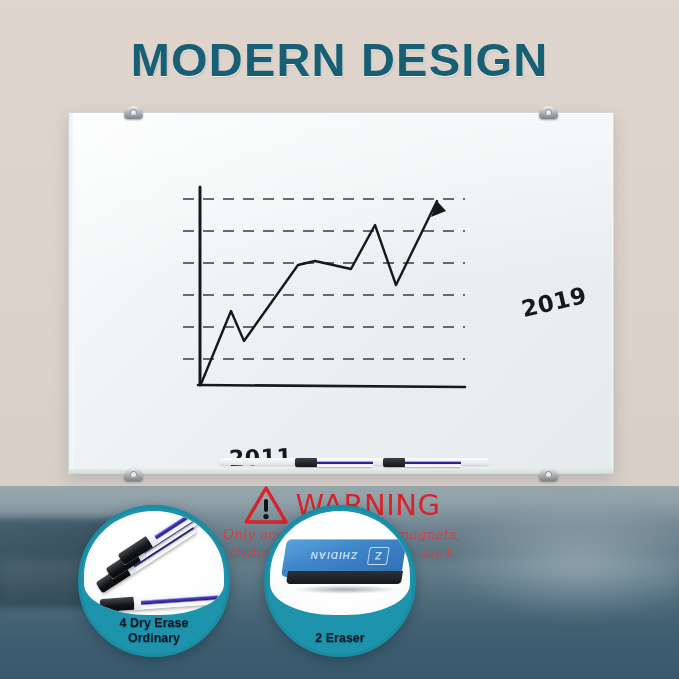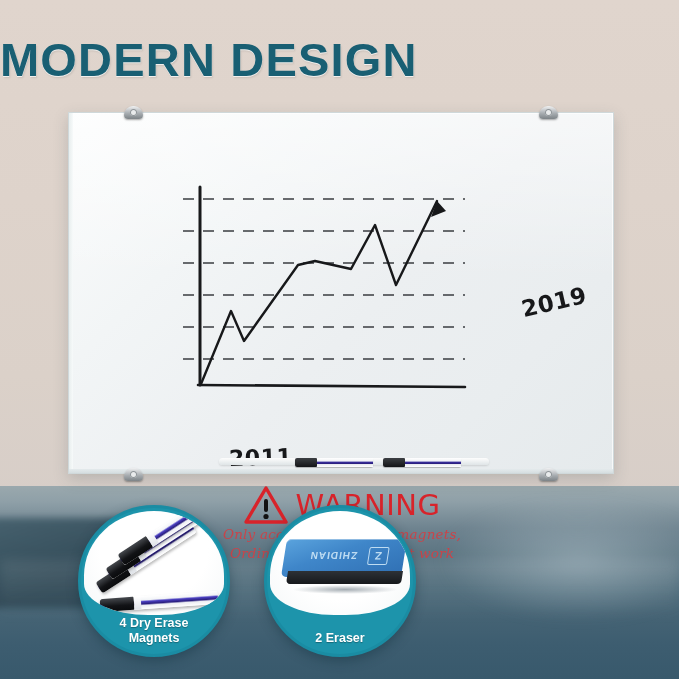--- a/index.html
+++ b/index.html
@@ -44,20 +44,21 @@
   }
   .desk-glow-r {
     position: absolute; right: -40px; top: 500px; width: 280px; height: 120px;
     background: radial-gradient(ellipse at center, rgba(200,215,222,.45), rgba(200,215,222,0) 70%);
     filter: blur(8px);
   }
 
   
   .title {
     position: absolute; left: 0; top: 32px; width: 679px;
+    text-align: center;
     font-size: 47px; font-weight: bold;
     letter-spacing: 1.2px;
     color: #195f73;
     text-shadow: 0 1px 0 rgba(255,255,255,.75), 1px 2px 2px rgba(0,0,0,.10);
     font-family: "Liberation Sans", sans-serif;
   }
 
   
   .board {
     position: absolute;
@@ -164,21 +165,21 @@
     overflow: hidden;
   }
   .prod .photo {
     position: absolute; left: 3px; top: 3px; right: 3px; height: 104px;
     background: radial-gradient(ellipse at 50% 35%, #ffffff 55%, #f4f7f8 100%);
     border-radius: 50% 50% 46% 46% / 62% 62% 30% 30%;
     overflow: hidden;
   }
   .prod .caption {
     position: absolute; left: 0; bottom: 8px; width: 100%;
-    text-align: center; color: #ffffff;
+    text-align: center; color: #0f172a;
     font-size: 12.5px; font-weight: bold; line-height: 15px;
     text-shadow: 0 1px 1px rgba(0,0,0,.30);
   }
   #prod-markers { left: 78px; top: 505px; }
   #prod-eraser  { left: 264px; top: 505px; }
   #prod-magnets { left: 448px; top: 505px; }
 
   
   .mk {
     position: absolute; height: 13px; border-radius: 2px;
@@ -317,21 +318,21 @@
 
   <div class="prod" id="prod-markers">
     <div class="photo">
       <div class="mk mk1"></div>
       <div class="mk mk2"></div>
       <div class="mk mk3"></div>
       <div class="mk mk4"></div>
     </div>
     <div class="caption">
       <span>4 Dry Erase</span><br>
-      <span>Magnets</span>
+      <span>Ordinary</span>
     </div>
   </div>
 
   <div class="prod" id="prod-eraser">
     <div class="photo">
       <div class="eraser-wrap">
         <div class="eraser-shadow"></div>
         <div class="eraser-top">
           <div class="eraser-brand">ZHIDIAN</div>
           <div class="eraser-logo">Z</div>

